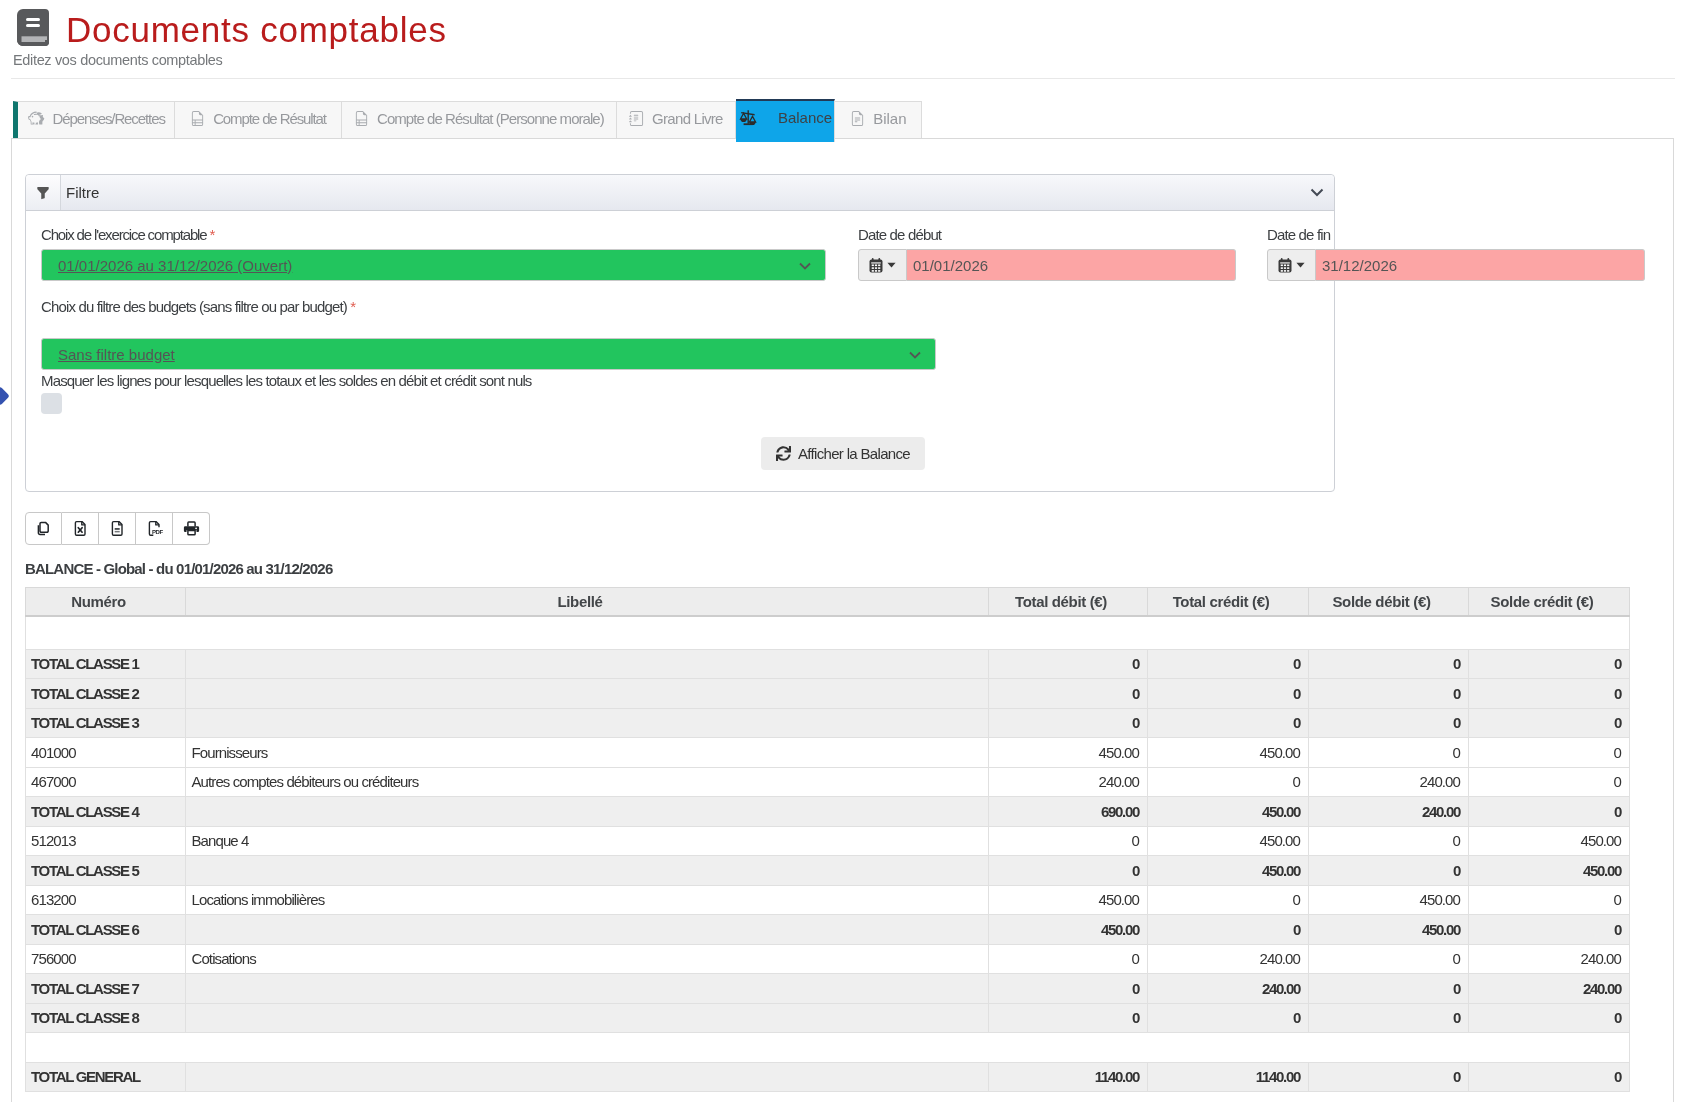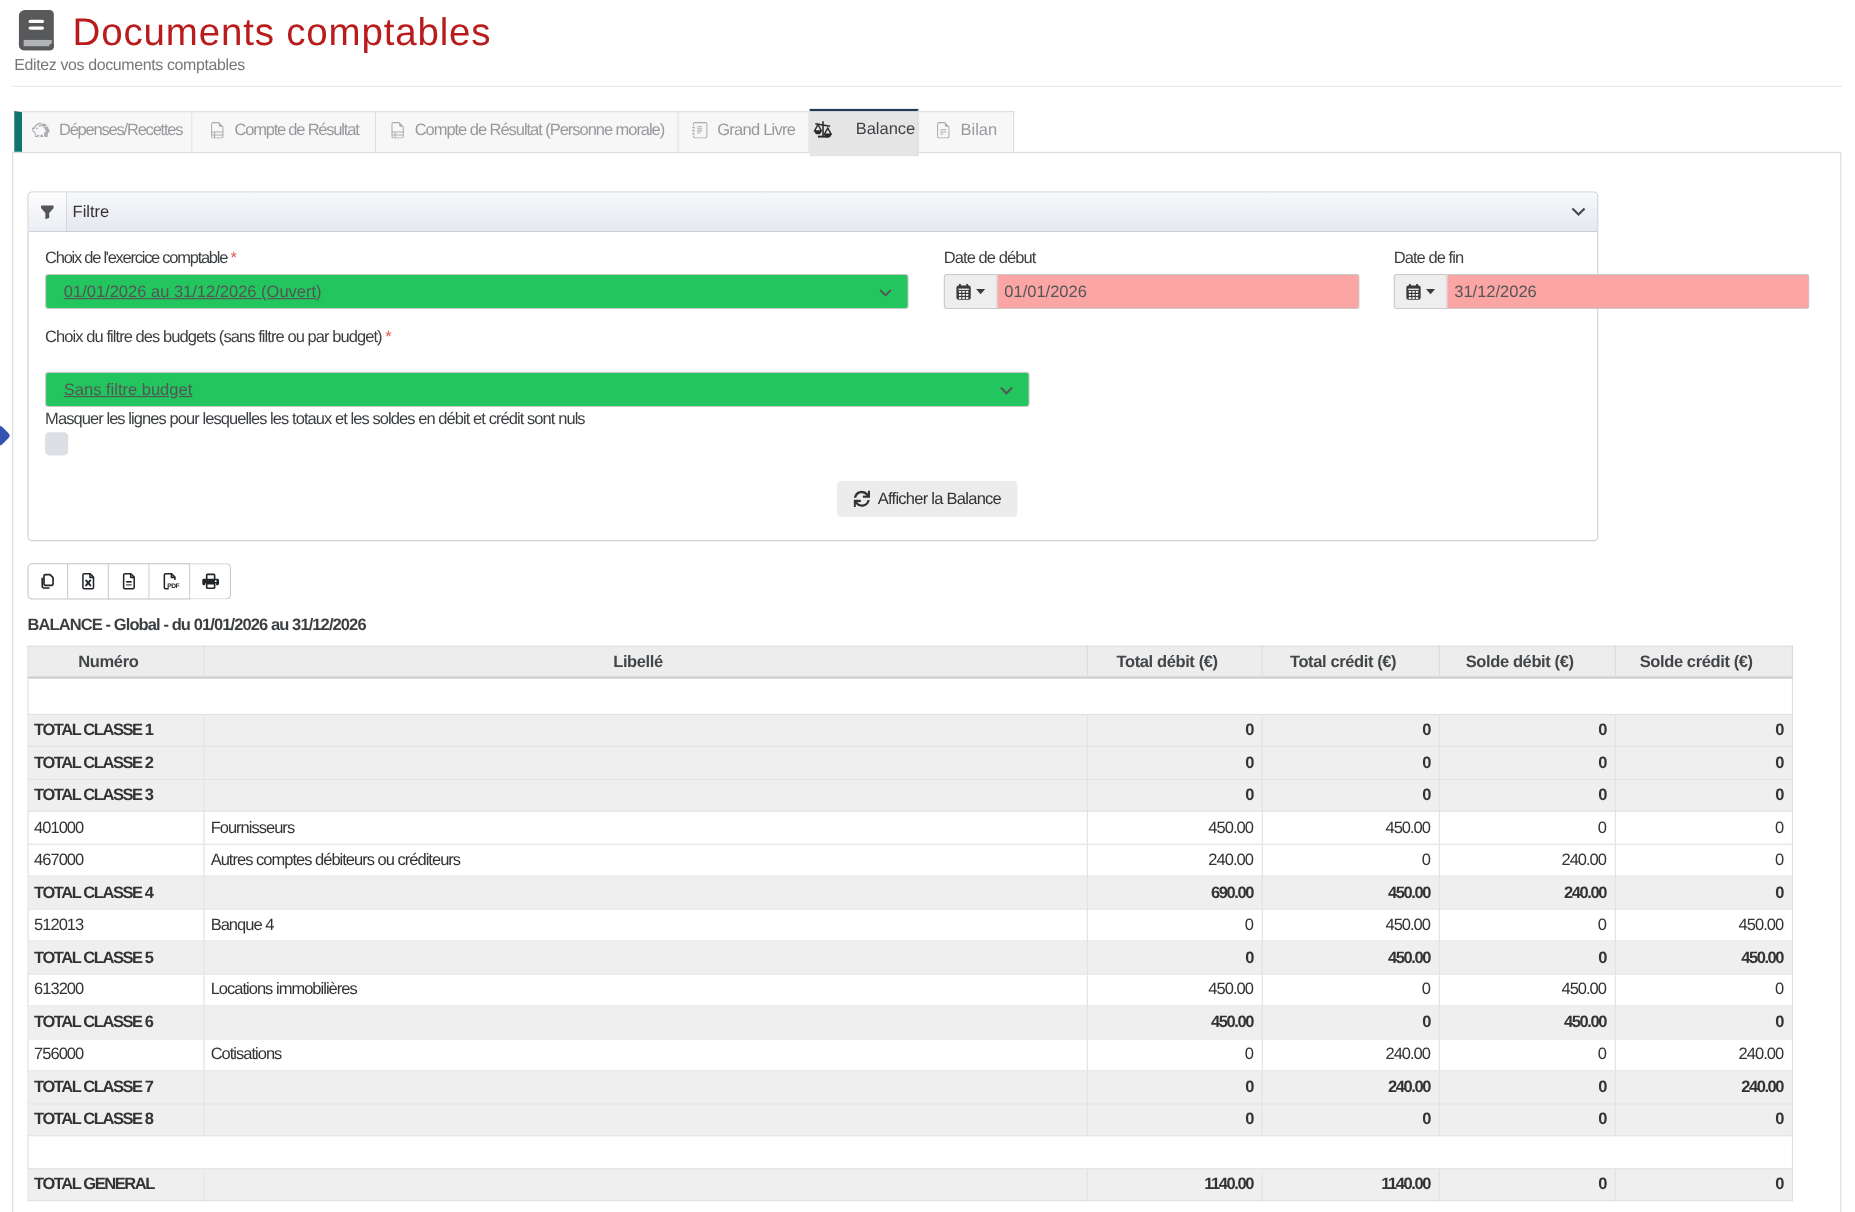--- a/index.html
+++ b/index.html
@@ -6,25 +6,25 @@
 html,body { width:1686px; height:1102px; background:#fff; font-family:"Liberation Sans",sans-serif; overflow:hidden; }
 #page { position:relative; width:1686px; height:1102px; }
 .abs { position:absolute; }
 
 #title { left:66px; top:10px; font-size:35px; color:#b91c1c; letter-spacing:0.75px; }
 #subtitle { left:13px; top:52px; font-size:14.5px; color:#75787b; letter-spacing:-0.34px; }
 #hr { left:11px; top:78px; width:1664px; height:1px; background:#e8e8e8; }
 
 .tab { position:absolute; top:101px; height:37px; background:#f7f7f7; border:1px solid #dcdcdc; border-bottom:none; border-left:none; color:#97999d; font-size:15px; white-space:nowrap; display:flex; align-items:center; justify-content:center; gap:8px; padding-bottom:4px; }
 .tab svg { flex:0 0 auto; }
-.tab.active { top:99px; height:43px; background:#e5e5e5; border-top:2.5px solid #223a56; color:#3e4246; z-index:5; padding-bottom:8px;gap:21px; }
+.tab.active { top:99px; height:43px; background:#0ea5e9; border-top:2.5px solid #223a56; color:#3e4246; z-index:5; padding-bottom:8px;gap:21px; }
 
 #card { left:11px; top:138px; width:1663px; height:964px; background:#fff; border:1px solid #d9d9d9; border-bottom:none; }
 
-#fpanel { left:25px; top:174px; width:1428px; height:318px; border:1px solid #cdd0d6; border-radius:4px; background:#fff; }
+#fpanel { left:25px; top:174px; width:1310px; height:318px; border:1px solid #cdd0d6; border-radius:4px; background:#fff; }
 #fhead { position:absolute; left:0; top:0; width:100%; height:36px; border-bottom:1px solid #cdd0d6; background:linear-gradient(#f7f8fb,#e6e8ef); border-radius:4px 4px 0 0; }
 #fhead-icon { position:absolute; left:0; top:0; width:35px; height:35px; border-right:1px solid #d4d7dd; background:linear-gradient(#fdfdfe,#eceef3); border-radius:4px 0 0 0; display:flex; align-items:center; justify-content:center; }
 #fhead-label { position:absolute; left:40px; top:0; height:35px; display:flex; align-items:center; font-size:15px; color:#333; }
 #fchev { position:absolute; right:10px; top:13px; }
 .flabel { position:absolute; font-size:15px; color:#3c3f42; letter-spacing:-0.85px; }
 .red { color:#e05c4f; }
 .fselect { position:absolute; height:32px; border:1px solid #c9c9c9; border-radius:3px; background:#22c55e; font-size:15px; color:#555; display:flex; align-items:center; padding-left:16px; letter-spacing:0;text-decoration:underline; }
 .fselect svg { position:absolute; right:14px; top:12px; }
 .dgroup { position:absolute; height:32px; display:flex; }
 .dprefix { width:49px; height:32px; background:#eeeeee; border:1px solid #c9c9c9; border-radius:3px 0 0 3px; display:flex; align-items:center; justify-content:center; gap:4px; }
@@ -65,21 +65,21 @@
     <rect x="9" y="9" width="14" height="3" rx="1.5" fill="#fff"></rect>
     <rect x="9" y="15" width="14" height="3" rx="1.5" fill="#fff"></rect>
   </svg>
   <div class="abs" id="title">Documents comptables</div>
   <div class="abs" id="subtitle">Editez vos documents comptables</div>
   <div class="abs" id="hr"></div>
   <div class="abs" id="arrow"></div>
 
   <div class="abs" id="card"></div>
 
-  <div class="tab" style="left:13px;width:162.4px;letter-spacing:-1.1px;border-left:7px solid #0f766e">
+  <div class="tab" style="left:13px;width:162.4px;letter-spacing:-1.1px;border-left:5px solid #0f766e">
     <svg width="17" height="17" viewBox="0 0 16 16" fill="#a9acb0">
         <path d="M5 6.25a.75.75 0 1 1-1.5 0 .75.75 0 0 1 1.5 0zm1.138-1.496A6.613 6.613 0 0 1 7.964 4.5c.666 0 1.303.097 1.893.273a.5.5 0 0 0 .286-.958A7.602 7.602 0 0 0 7.964 3.5c-.734 0-1.441.103-2.102.292a.5.5 0 1 0 .276.962z"></path>
         <path fill-rule="evenodd" d="M7.964 1.527c-2.977 0-5.571 1.704-6.32 4.125h-.55A1 1 0 0 0 .11 6.824l.254 1.46a1.5 1.5 0 0 0 1.4 1.239l.05.002c.149.435.36.844.625 1.22.06.086.095.207.095.328v2.177a.5.5 0 0 0 .5.5h2a.5.5 0 0 0 .5-.5v-.576c.324.078.66.134 1.004.164v.412a.5.5 0 0 0 .5.5h2a.5.5 0 0 0 .5-.5v-.412a6.667 6.667 0 0 0 1.004-.164v.576a.5.5 0 0 0 .5.5h2a.5.5 0 0 0 .5-.5v-2.177c0-.12.035-.242.095-.327.204-.289.371-.598.5-.921h.18a.5.5 0 0 0 .474-.342l.5-1.5a.5.5 0 0 0-.474-.658h-.28a4.77 4.77 0 0 0-.628-1.041 12.6 12.6 0 0 0 .118-.856c.014-.13.022-.243.022-.325 0-.2-.157-.362-.357-.362-.151 0-.333.02-.537.062a4.9 4.9 0 0 0-.977.325c-.99-.672-2.249-1.078-3.617-1.078zm5.216 2.037A5.5 5.5 0 0 0 7.964 2.527c-2.708 0-4.98 1.651-5.527 3.856l-.09.364H1.094a.1.1 0 0 0-.098.082l-.003.05.254 1.46a.5.5 0 0 0 .467.413l.619.025.177.518c.122.356.294.69.51.997.18.256.277.568.277.891v1.677h1v-1.218l.651.155c.296.07.603.122.918.15l.458.041v1.872h1v-1.872l.458-.04c.315-.03.622-.08.918-.151l.651-.155v1.218h1v-1.677c0-.323.098-.635.278-.891.183-.26.33-.54.438-.833l.118-.318h.533l.405-1.216h-.663l-.128-.333a3.77 3.77 0 0 0-.488-.895l-.175-.24.084-.282c.047-.157.087-.33.118-.51.011-.063.02-.12.025-.17-.194.036-.42.092-.654.179l-.255.095-.226-.153a5.5 5.5 0 0 0-.496-.303z"></path>
       </svg>
     <span>Dépenses/Recettes</span>
   </div>
   <div class="tab" style="left:175.4px;width:166.3px;letter-spacing:-1.1px">
     <svg width="15" height="15" viewBox="0 0 16 16" fill="#a9acb0">
         <path d="M9.5 0H4a2 2 0 0 0-2 2v12a2 2 0 0 0 2 2h8a2 2 0 0 0 2-2V4.5L9.5 0zm0 1v2A1.5 1.5 0 0 0 11 4.5h2V9H3V2a1 1 0 0 1 1-1h5.5zM3 12v-2h2v2H3zm0 1h2v2H4a1 1 0 0 1-1-1v-1zm3 2v-2h7v1a1 1 0 0 1-1 1H6zm7-3H6v-2h7v2z"></path>
       </svg>

